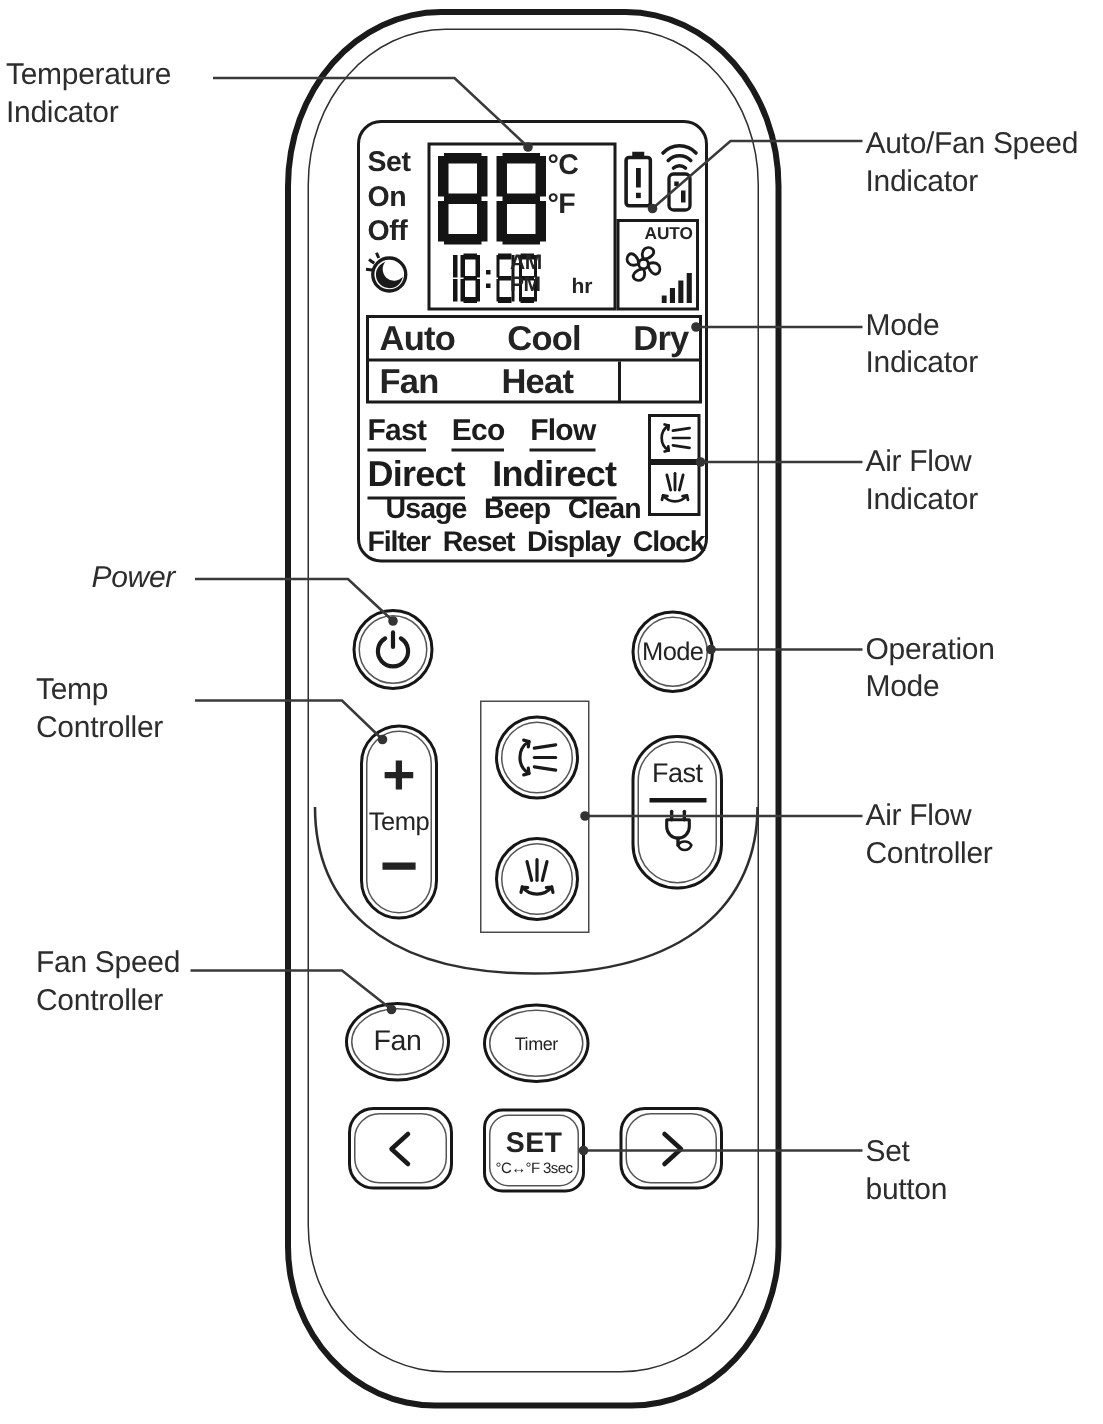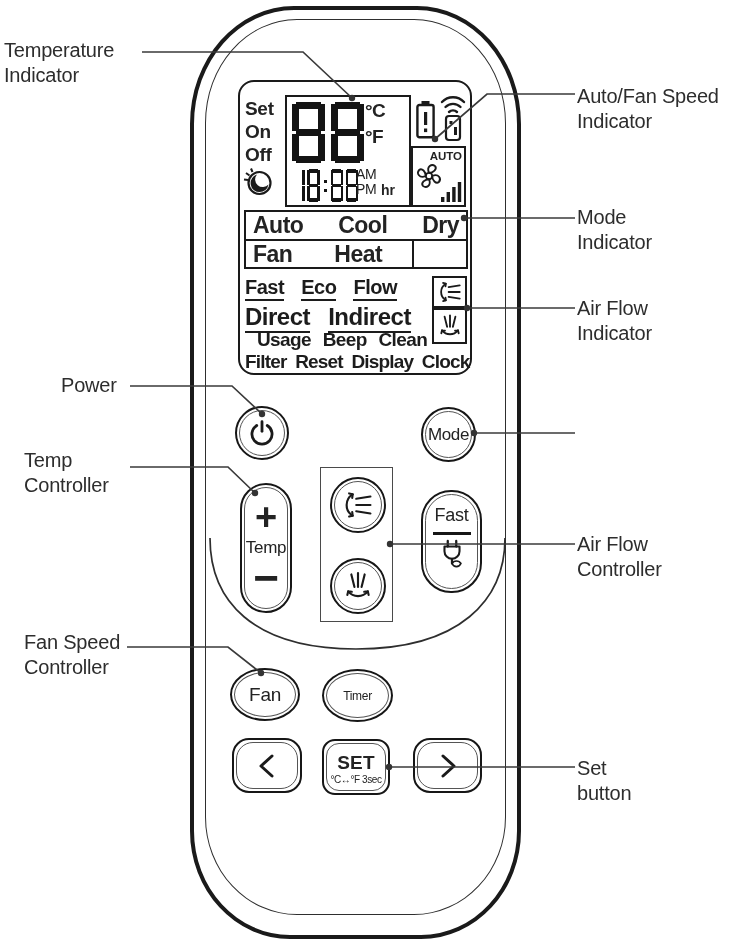--- a/index.html
+++ b/index.html
@@ -11,21 +11,21 @@
   .body-outline{left:190px;top:6px;width:331px;height:933px;border:4px solid #1a1a1a;
     border-radius:104px 104px 100px 100px / 118px 118px 108px 108px;}
   .inner-outline{left:205px;top:19px;width:301px;height:896px;border:1.7px solid #2e2e2e;
     border-radius:92px 92px 92px 92px / 104px 104px 98px 98px;}
 
   
   .display{left:238px;top:80px;width:234px;height:295px;border:2.6px solid #1a1a1a;border-radius:16px;}
   .status{left:5px;top:15px;font-size:19px;font-weight:bold;line-height:23px;letter-spacing:-0.3px;}
   .temp-box{left:45px;top:13px;width:126px;height:112px;border:2.2px solid #1a1a1a;}
   .units{left:78px;top:1px;font-size:19px;font-weight:bold;line-height:26px;letter-spacing:-0.5px;}
-  .ampm{left:69px;top:70px;font-size:14px;font-weight:normal;line-height:14.5px;letter-spacing:-0.3px;}
+  .ampm{left:53px;top:70px;font-size:14px;font-weight:bold;line-height:14.5px;letter-spacing:-0.3px;}
   .hr{left:94px;top:85px;font-size:14px;font-weight:bold;}
   .fanbox{left:171px;top:64px;width:55px;height:61px;border:2.2px solid #1a1a1a;}
   .auto-lbl{right:2px;top:2px;font-size:11.5px;font-weight:bold;letter-spacing:0;}
   .modebox{left:4px;top:128px;width:224px;height:59px;border:2.4px solid #1a1a1a;}
   .mode-r1{display:flex;justify-content:space-between;padding:0 7px;height:27px;line-height:27px;
     border-bottom:2.4px solid #1a1a1a;font-size:23px;font-weight:bold;letter-spacing:-0.5px;}
   .mode-r2wrap{position:relative;height:27px;}
   .mode-r2{position:absolute;left:0;top:0;width:166px;height:27px;border-right:2.4px solid #1a1a1a;
     font-size:23px;font-weight:bold;line-height:26px;letter-spacing:-0.5px;}
   .mode-r2 .w1{margin-left:7px;} .mode-r2 .w2{margin-left:36px;}
@@ -84,21 +84,21 @@
   .btn-set .s1{font-size:19px;font-weight:bold;line-height:20px;margin-top:4px;letter-spacing:0.2px;}
   .btn-set .s2{font-size:10px;line-height:13px;letter-spacing:-0.4px;}
   .btn-next{left:413px;top:738px;width:69px;height:55px;border-radius:17px;}
 
   
   .lbl{position:absolute;font-size:20px;line-height:25px;color:#2d2d2d;letter-spacing:-0.2px;}
   .lbl-tempind{left:4px;top:38px;width:132px;}
   .lbl-autofan{left:577px;top:84px;width:156px;}
   .lbl-modeind{left:577px;top:205px;width:100px;}
   .lbl-airflowind{left:577px;top:296px;width:100px;}
-  .lbl-power{left:61px;top:373px;}
+  .lbl-power{left:61px;top:373px;font-style:italic;}
   .lbl-opmode{left:577px;top:421px;width:108px;}
   .lbl-tempctl{left:24px;top:448px;width:104px;}
   .lbl-airflowctl{left:577px;top:532px;width:108px;}
   .lbl-fanspeed{left:24px;top:630px;width:112px;}
   .lbl-setbtn{left:577px;top:756px;width:75px;}
 
   .overlay{left:0;top:0;width:735px;height:949px;pointer-events:none;z-index:20;}
 </style>
 </head>
 <body>
@@ -363,20 +363,21 @@
     <svg width="20" height="26" viewBox="0 0 20 26">
       <polyline points="5,3 16,13 5,23" fill="none" stroke="#1a1a1a" stroke-width="3" stroke-linecap="round" stroke-linejoin="round"></polyline>
     </svg>
   </div>
 
   <div class="lbl lbl-tempind">Temperature Indicator</div>
   <div class="lbl lbl-autofan">Auto/Fan Speed Indicator</div>
   <div class="lbl lbl-airflowind">Air Flow Indicator</div>
   <div class="lbl lbl-modeind">Mode Indicator</div>
   <div class="lbl lbl-power">Power</div>
+  <div class="lbl lbl-opmode">Operation Mode</div>
   <div class="lbl lbl-tempctl">Temp Controller</div>
   <div class="lbl lbl-airflowctl">Air Flow Controller</div>
   <div class="lbl lbl-fanspeed">Fan Speed Controller</div>
   <div class="lbl lbl-setbtn">Set button</div>
 
   <svg class="abs overlay">
     <path d="M 210 538 C 210 600 252 649 356 649 C 460 649 505 600 505 538" fill="none" stroke="#2e2e2e" stroke-width="1.7"></path>
     <g fill="none" stroke="#3a3a3a" stroke-width="1.7">
       <polyline points="142,52 303,52 352,98"></polyline>
       <polyline points="575,94 487,94 435,139"></polyline>

